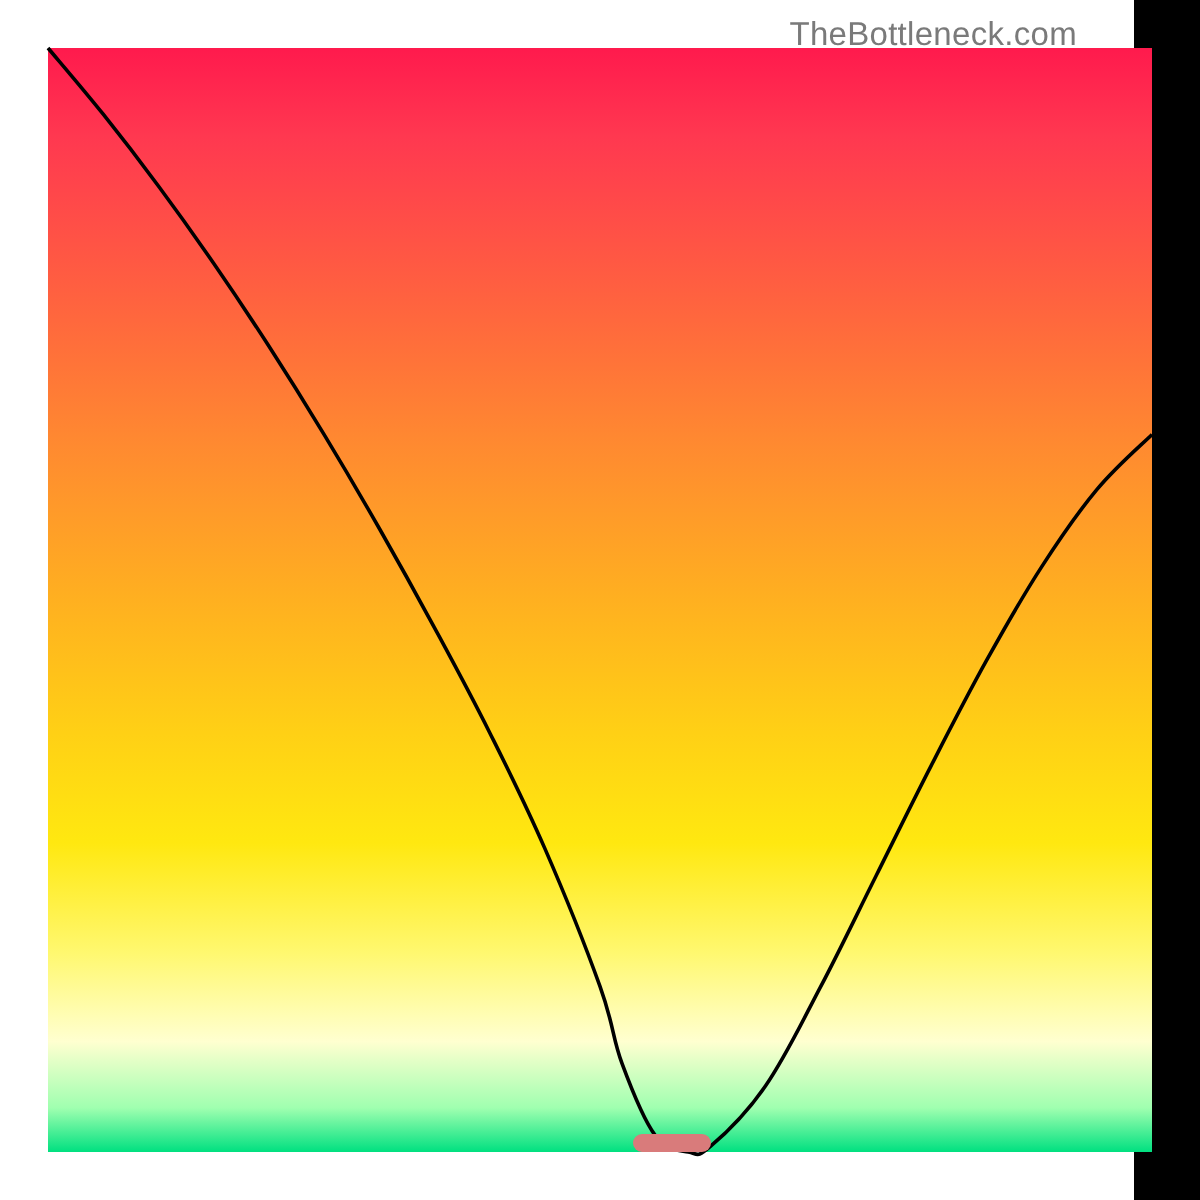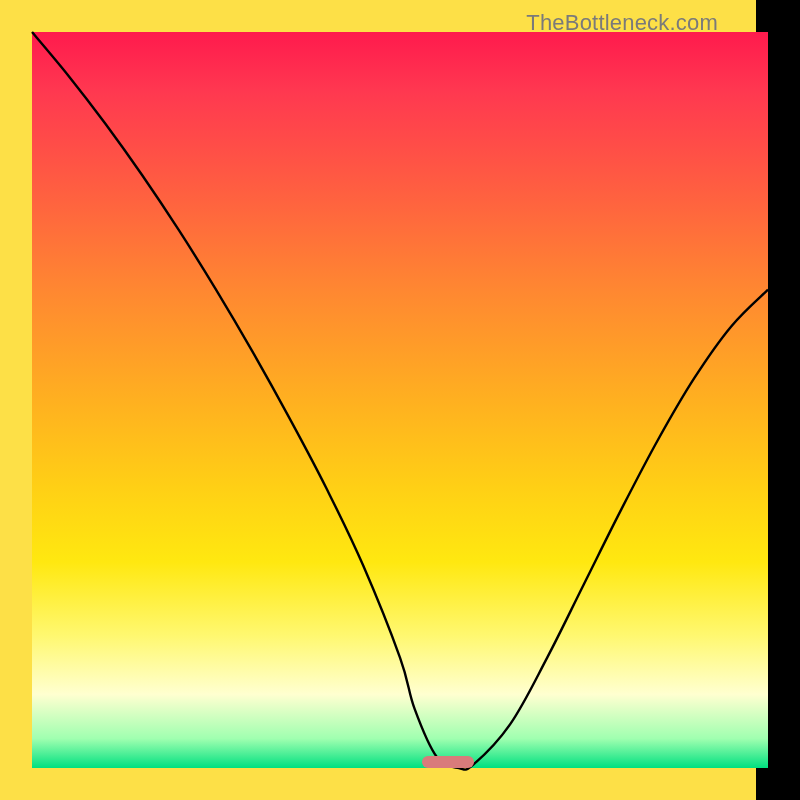--- a/index.html
+++ b/index.html
@@ -1,17 +1,17 @@
 <!DOCTYPE html>
 <html><head>
 <meta charset="utf-8">
 <style>
   * { margin: 0; padding: 0; box-sizing: border-box; }
   html, body { width: 800px; height: 800px; overflow: hidden; background: #000; }
-  .container { position: relative; width: 756px; height: 800px; background: #fde047; }
+  .container { position: relative; width: 756px; height: 800px; background: #ffffff; }
   .plot-area {
     position: absolute;
     left: 32px;
     top: 32px;
     width: 736px;
     height: 736px;
     background: linear-gradient(to bottom,
       #ff1a4d 0%,
       #ff3850 8%,
       #ff6040 22%,

